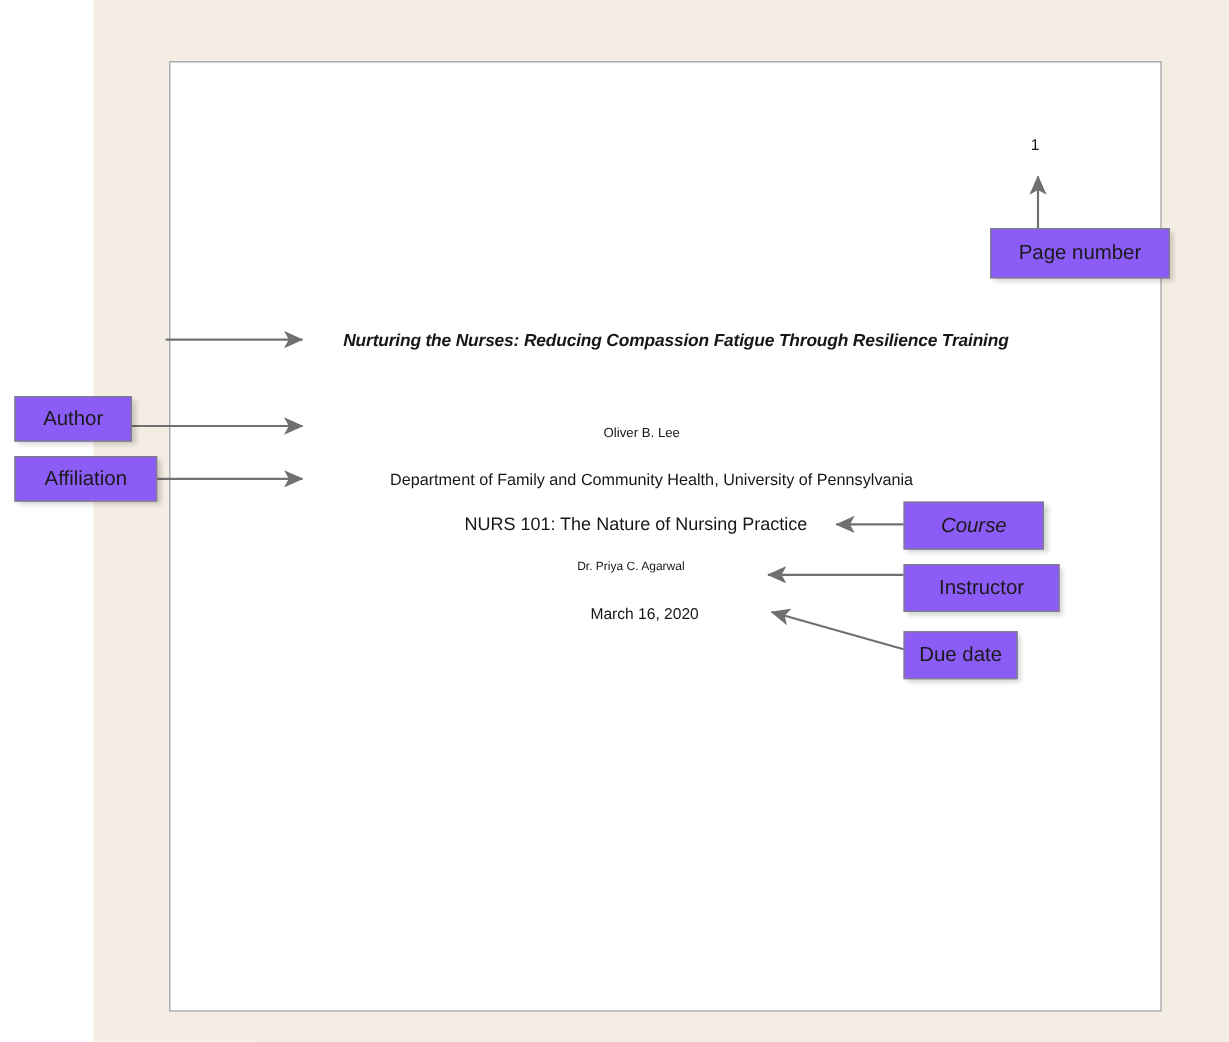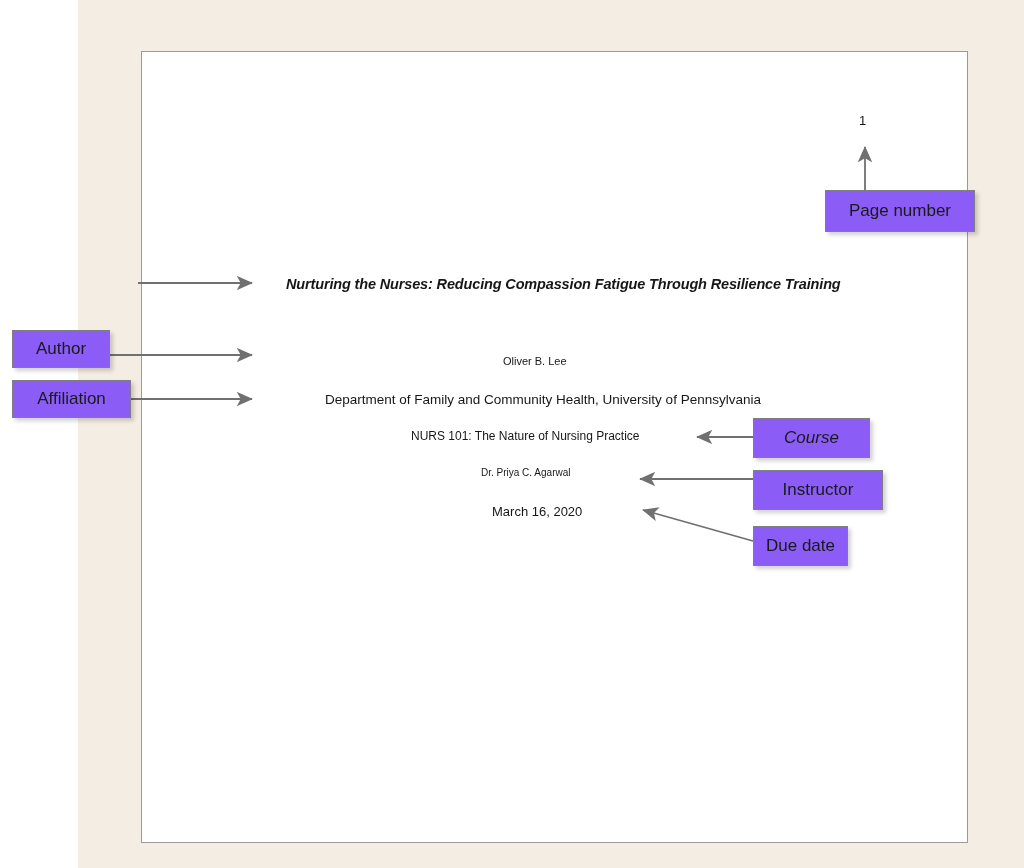--- a/index.html
+++ b/index.html
@@ -64,22 +64,22 @@
     left: 503px;
     top: 355px;
   }
   .doc-affiliation {
     font-size: 13.5px;
     left: 314px;
     top: 392px;
     margin-left: 11px;
   }
   .doc-course {
-    font-size: 12px;
-    left: 411px;
+    font-size: 15px;
+    left: 387px;
     top: 429px;
   }
   .doc-instructor {
     font-size: 10px;
     left: 481px;
     top: 467px;
   }
   .doc-duedate {
     font-size: 13px;
     left: 492px;

